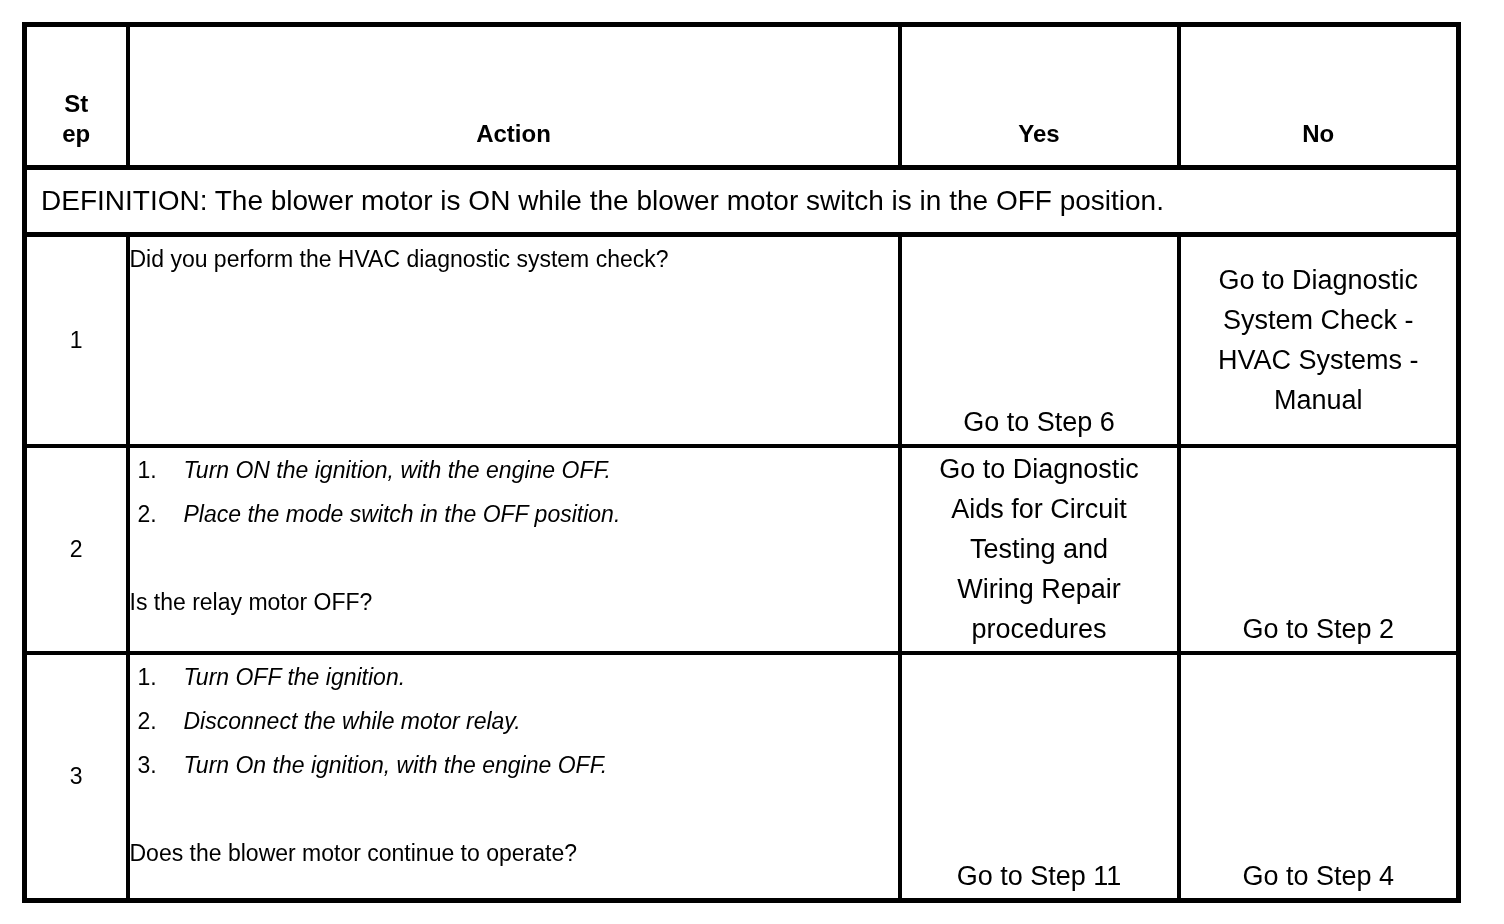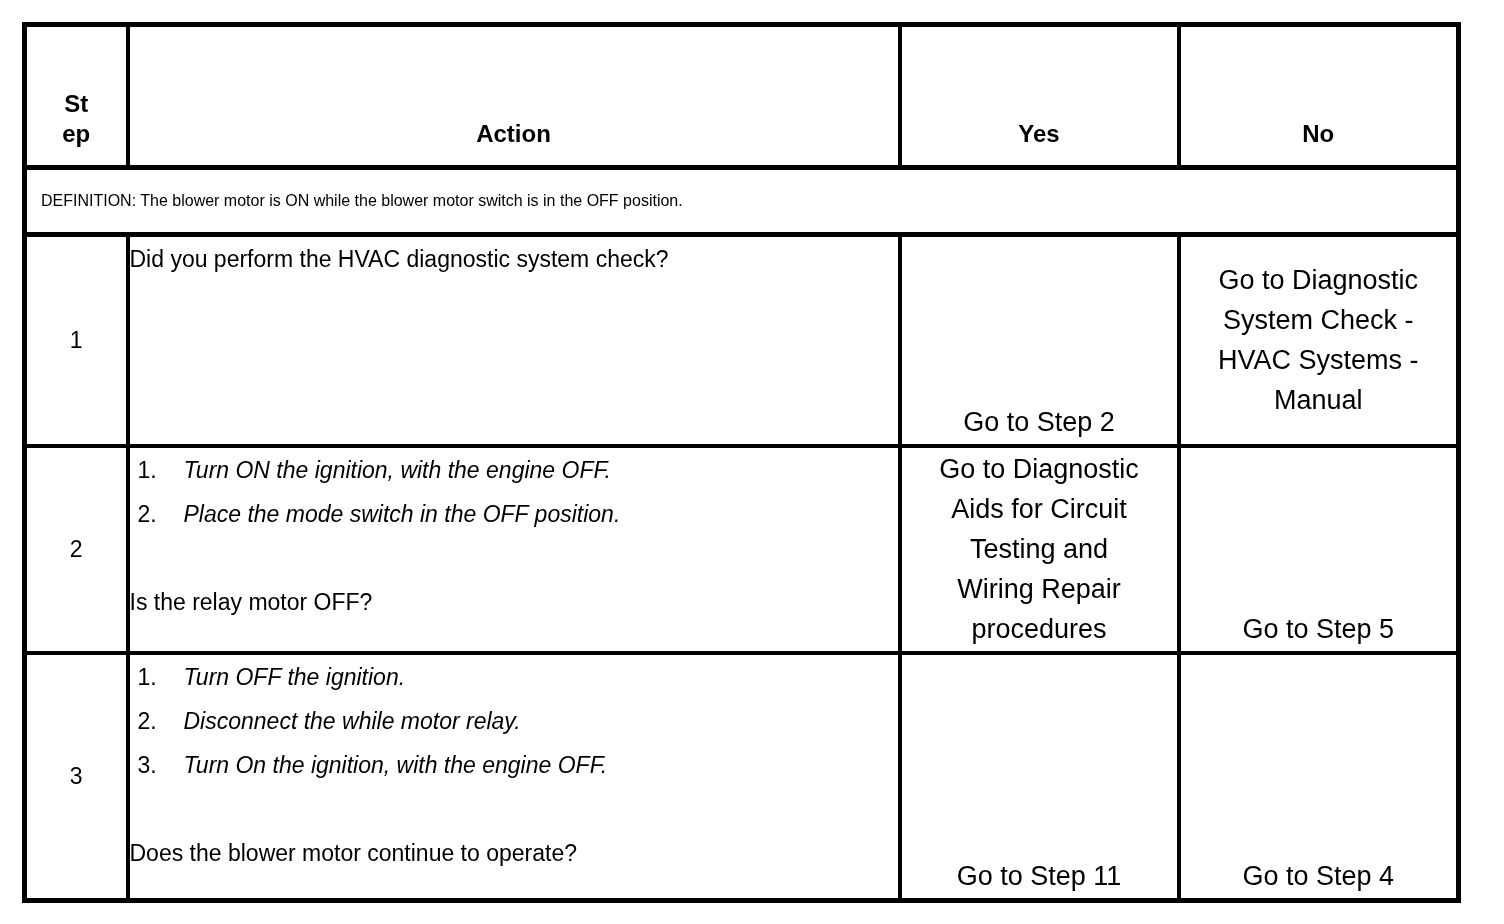--- a/index.html
+++ b/index.html
@@ -40,21 +40,21 @@
     width:34px;margin:0 auto;
     word-break:break-all;
     text-align:center;
   }
 
   
   tr.def-row{height:67px;}
   tr.def-row td{
     vertical-align:middle;
     padding:0 14px;
-    font-size:16px;
+    font-size:28px;
     line-height:30px;
     border-bottom-width:5px;
     text-align:left;
   }
 
   
   tr.r1{height:211px;}
   tr.r2{height:207px;}
   tr.r3{height:248px;}
 
@@ -117,21 +117,21 @@
 
     <tr class="def-row">
       <td colspan="4">DEFINITION: The blower motor is ON while the blower motor switch is in the OFF position.</td>
     </tr>
 
     <tr class="r1">
       <td class="step-cell">1</td>
       <td class="action-cell">
         <div class="q">Did you perform the HVAC diagnostic system check?</div>
       </td>
-      <td class="yn v-bot">Go to Step 2</td>
+      <td class="yn v-bot">Go to Step 6</td>
       <td class="yn v-mid">
         <div class="yn-text">Go to Diagnostic System Check - HVAC Systems - Manual</div>
       </td>
     </tr>
 
     <tr class="r2">
       <td class="step-cell">2</td>
       <td class="action-cell">
         <div class="action-list">
           <div class="li">
@@ -141,21 +141,21 @@
           <div class="li">
             <span class="num">2.</span>
             <span class="li-text">Place the mode switch in the OFF position.</span>
           </div>
         </div>
         <div class="q after-list">Is the relay motor OFF?</div>
       </td>
       <td class="yn v-mid">
         <div class="yn-text">Go to Diagnostic Aids for Circuit Testing and Wiring Repair procedures</div>
       </td>
-      <td class="yn v-bot">Go to Step 5</td>
+      <td class="yn v-bot">Go to Step 2</td>
     </tr>
 
     <tr class="r3">
       <td class="step-cell">3</td>
       <td class="action-cell">
         <div class="action-list">
           <div class="li">
             <span class="num">1.</span>
             <span class="li-text">Turn OFF the ignition.</span>
           </div>

